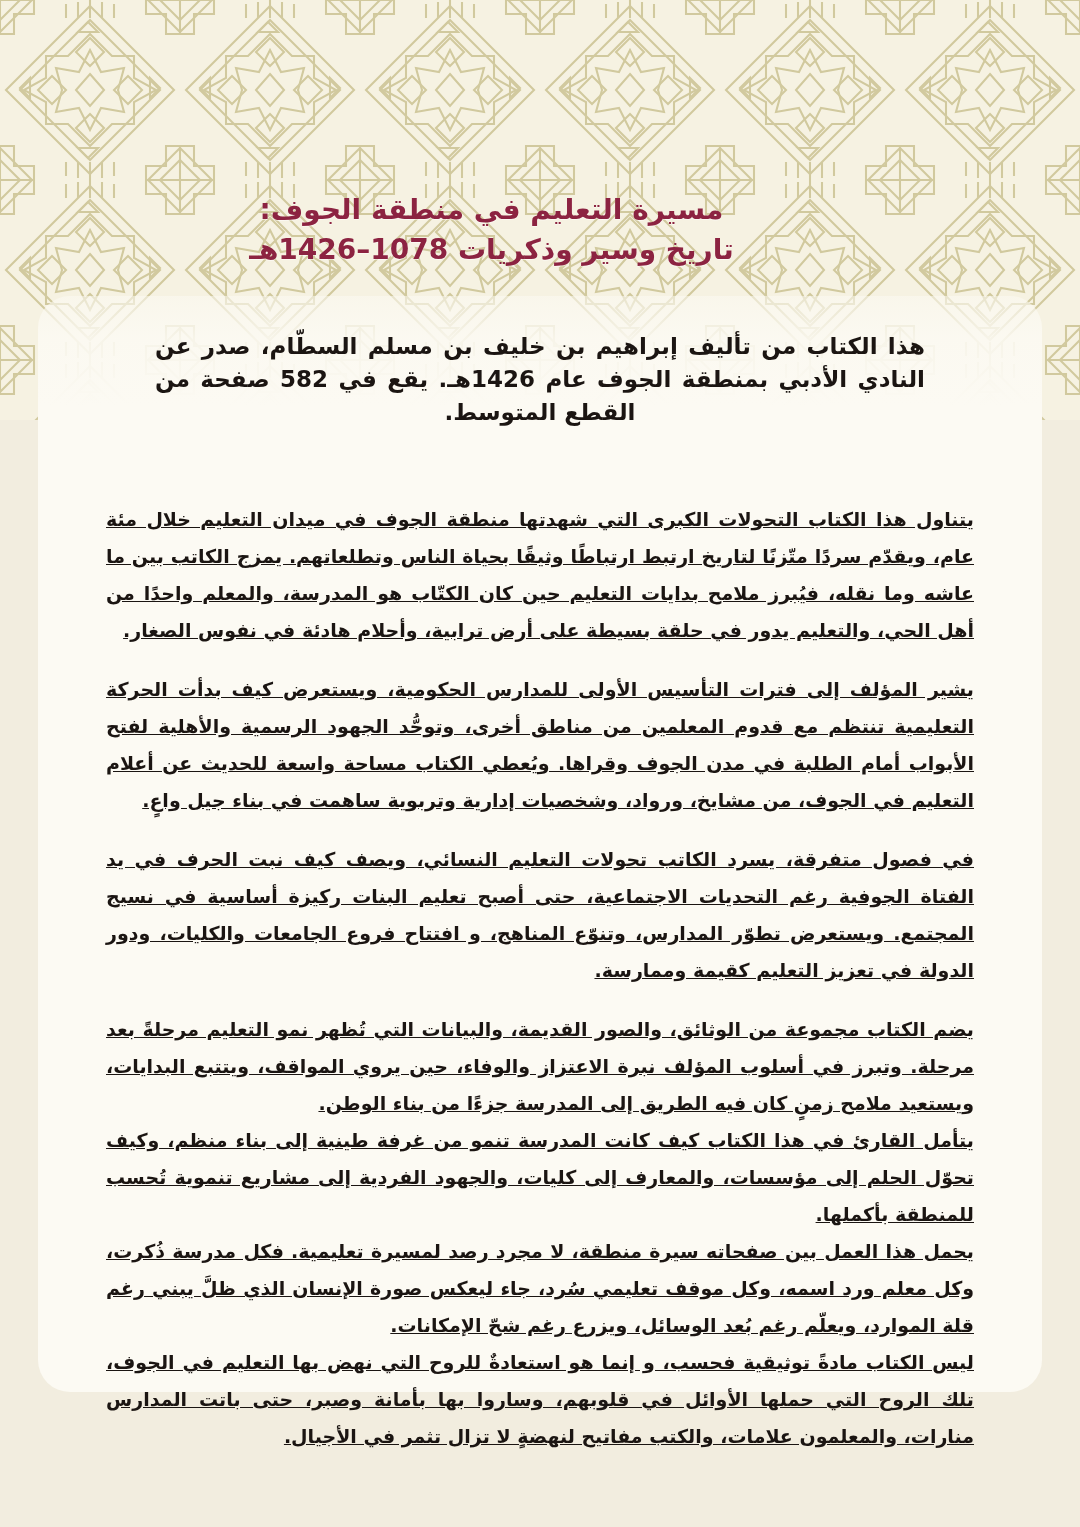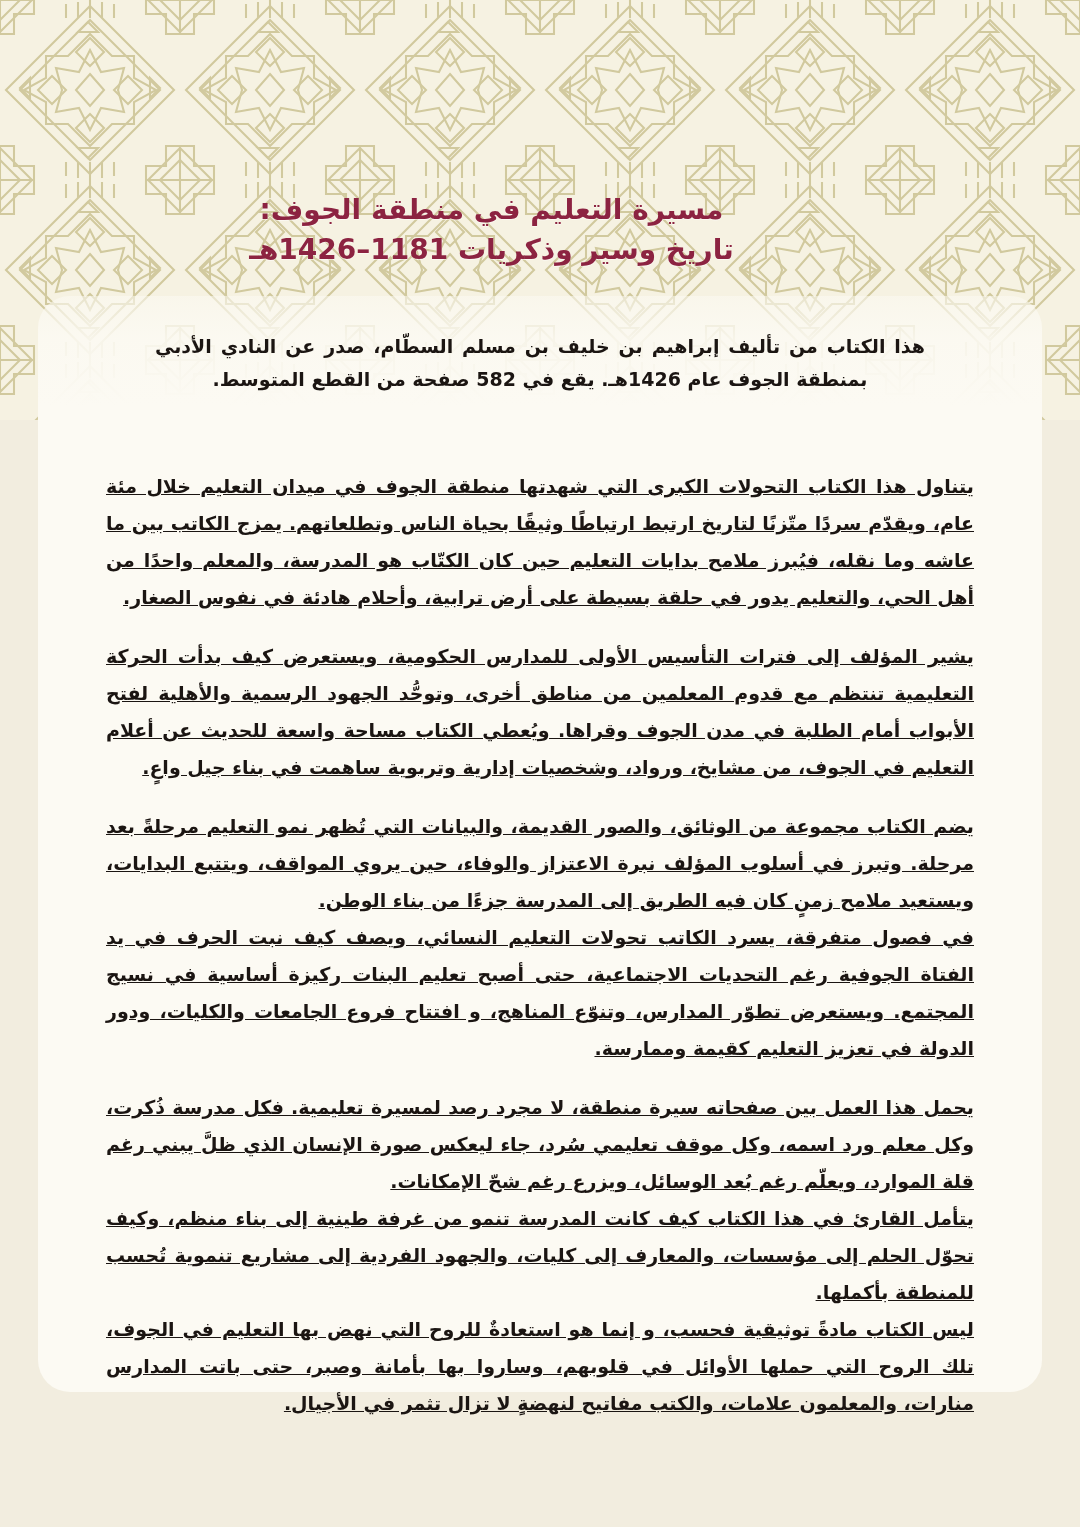--- a/index.html
+++ b/index.html
@@ -78,21 +78,21 @@
     color:#1B1512;
     direction:rtl;
   }
 
   .intro-block {
     width:770px;
     margin:0 auto 0 auto;
     padding:0;
     text-align:justify;
     text-align-last:center;
-    font-size:19px;
+    font-size:23px;
     line-height:33px;
     font-weight:600;
     letter-spacing:0;
   }
 
   .body-wrap {
     margin-top:72px;
     padding:0 68px;
   }
 
@@ -156,30 +156,30 @@
     </defs>
     <rect x="0" y="0" width="1080" height="420" fill="#F6F2E2"></rect>
     <rect x="0" y="0" width="1080" height="420" fill="url(#saduTile)" opacity="0.95"></rect>
   </svg>
 </div>
 
 <div id="content-card"></div>
 
 <h1 id="book-title">
   <span class="tline">مسيرة التعليم في منطقة الجوف:</span>
-  <span class="tline">تاريخ وسير وذكريات 1181–1426هـ</span>
+  <span class="tline">تاريخ وسير وذكريات 1078–1426هـ</span>
 </h1>
 
 <div id="text-body">
 
   <p class="intro-block">هذا الكتاب من تأليف إبراهيم بن خليف بن مسلم السطّام، صدر عن النادي الأدبي بمنطقة الجوف عام 1426هـ. يقع في 582 صفحة من القطع المتوسط.</p>
 
   <div class="body-wrap">
     <p class="para spaced">يتناول هذا الكتاب التحولات الكبرى التي شهدتها منطقة الجوف في ميدان التعليم خلال مئة عام، ويقدّم سردًا متّزنًا لتاريخ ارتبط ارتباطًا وثيقًا بحياة الناس وتطلعاتهم. يمزج الكاتب بين ما عاشه وما نقله، فيُبرز ملامح بدايات التعليم حين كان الكتّاب هو المدرسة، والمعلم واحدًا من أهل الحي، والتعليم يدور في حلقة بسيطة على أرض ترابية، وأحلام هادئة في نفوس الصغار.</p>
     <p class="para spaced">يشير المؤلف إلى فترات التأسيس الأولى للمدارس الحكومية، ويستعرض كيف بدأت الحركة التعليمية تنتظم مع قدوم المعلمين من مناطق أخرى، وتوحُّد الجهود الرسمية والأهلية لفتح الأبواب أمام الطلبة في مدن الجوف وقراها. ويُعطي الكتاب مساحة واسعة للحديث عن أعلام التعليم في الجوف، من مشايخ، ورواد، وشخصيات إدارية وتربوية ساهمت في بناء جيل واعٍ.</p>
+    <p class="para spaced">في فصول متفرقة، يسرد الكاتب تحولات التعليم النسائي، ويصف كيف نبت الحرف في يد الفتاة الجوفية رغم التحديات الاجتماعية، حتى أصبح تعليم البنات ركيزة أساسية في نسيج المجتمع. ويستعرض تطوّر المدارس، وتنوّع المناهج، و افتتاح فروع الجامعات والكليات، ودور الدولة في تعزيز التعليم كقيمة وممارسة.</p>
     <p class="para tight">يضم الكتاب مجموعة من الوثائق، والصور القديمة، والبيانات التي تُظهر نمو التعليم مرحلةً بعد مرحلة. وتبرز في أسلوب المؤلف نبرة الاعتزاز والوفاء، حين يروي المواقف، ويتتبع البدايات، ويستعيد ملامح زمنٍ كان فيه الطريق إلى المدرسة جزءًا من بناء الوطن.</p>
-    <p class="para spaced">في فصول متفرقة، يسرد الكاتب تحولات التعليم النسائي، ويصف كيف نبت الحرف في يد الفتاة الجوفية رغم التحديات الاجتماعية، حتى أصبح تعليم البنات ركيزة أساسية في نسيج المجتمع. ويستعرض تطوّر المدارس، وتنوّع المناهج، و افتتاح فروع الجامعات والكليات، ودور الدولة في تعزيز التعليم كقيمة وممارسة.</p>
+    <p class="para tight">يتأمل القارئ في هذا الكتاب كيف كانت المدرسة تنمو من غرفة طينية إلى بناء منظم، وكيف تحوّل الحلم إلى مؤسسات، والمعارف إلى كليات، والجهود الفردية إلى مشاريع تنموية تُحسب للمنطقة بأكملها.</p>
     <p class="para tight">يحمل هذا العمل بين صفحاته سيرة منطقة، لا مجرد رصد لمسيرة تعليمية. فكل مدرسة ذُكرت، وكل معلم ورد اسمه، وكل موقف تعليمي سُرد، جاء ليعكس صورة الإنسان الذي ظلَّ يبني رغم قلة الموارد، ويعلّم رغم بُعد الوسائل، ويزرع رغم شحّ الإمكانات.</p>
-    <p class="para tight">يتأمل القارئ في هذا الكتاب كيف كانت المدرسة تنمو من غرفة طينية إلى بناء منظم، وكيف تحوّل الحلم إلى مؤسسات، والمعارف إلى كليات، والجهود الفردية إلى مشاريع تنموية تُحسب للمنطقة بأكملها.</p>
     <p class="para tight">ليس الكتاب مادةً توثيقية فحسب، و إنما هو استعادةٌ للروح التي نهض بها التعليم في الجوف، تلك الروح التي حملها الأوائل في قلوبهم، وساروا بها بأمانة وصبر، حتى باتت المدارس منارات، والمعلمون علامات، والكتب مفاتيح لنهضةٍ لا تزال تثمر في الأجيال.</p>
   </div>
 
 </div>
 
 </body></html>

